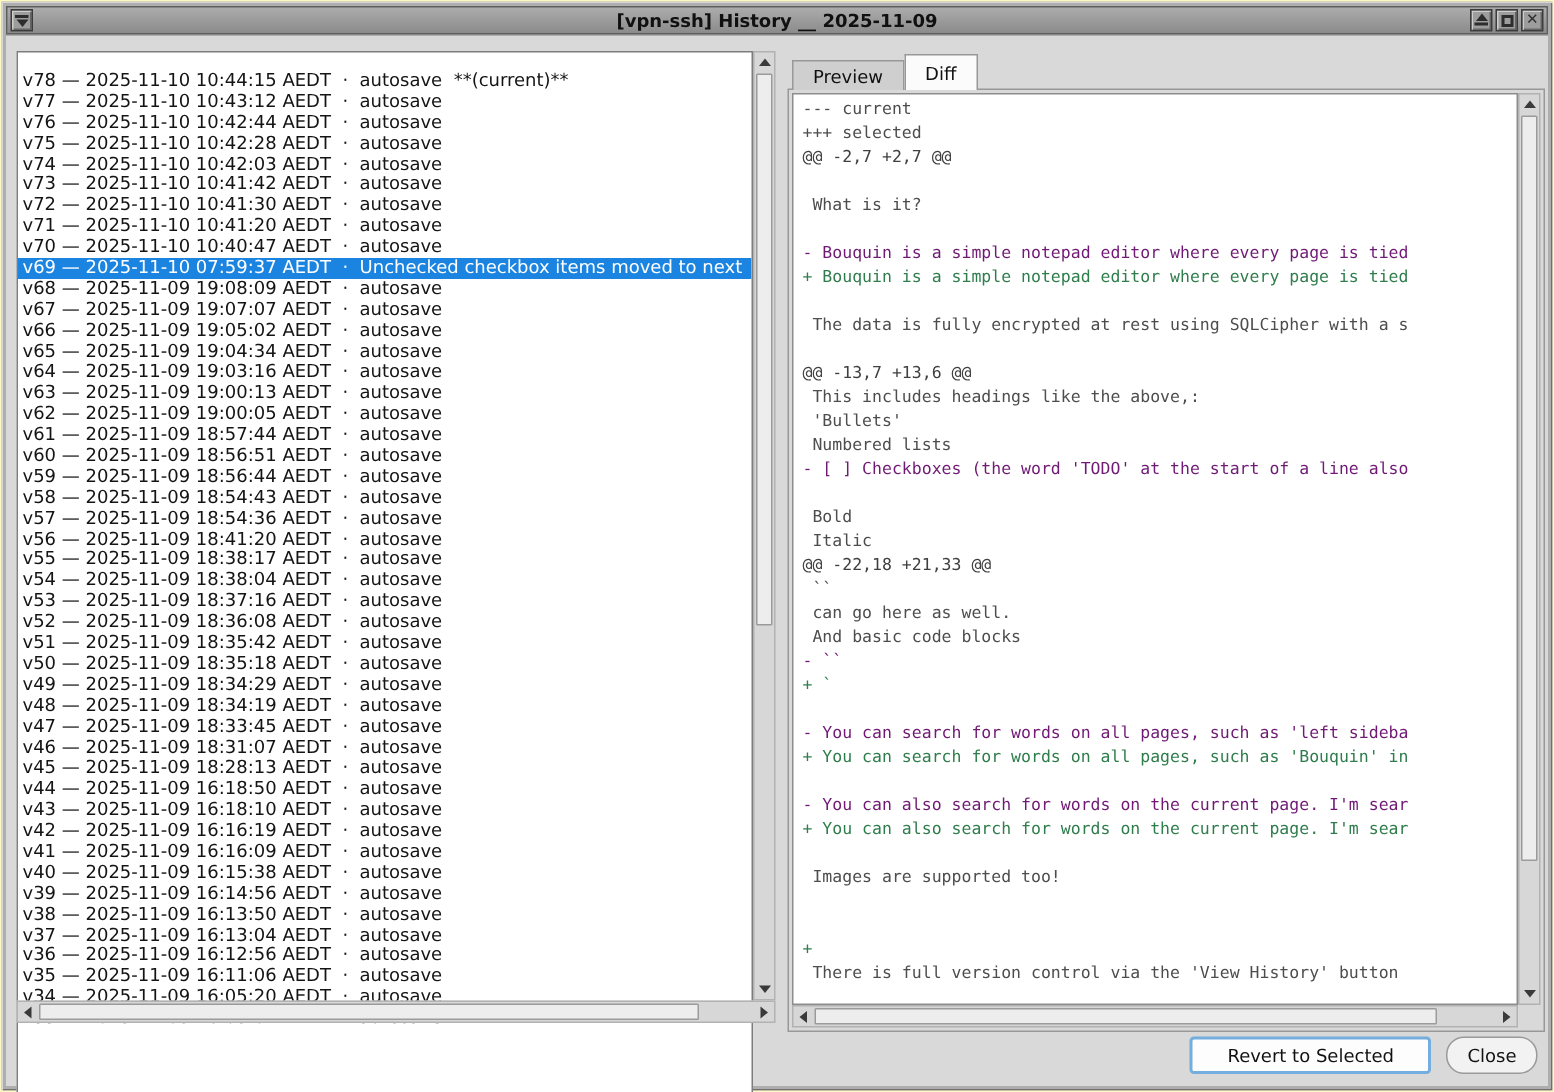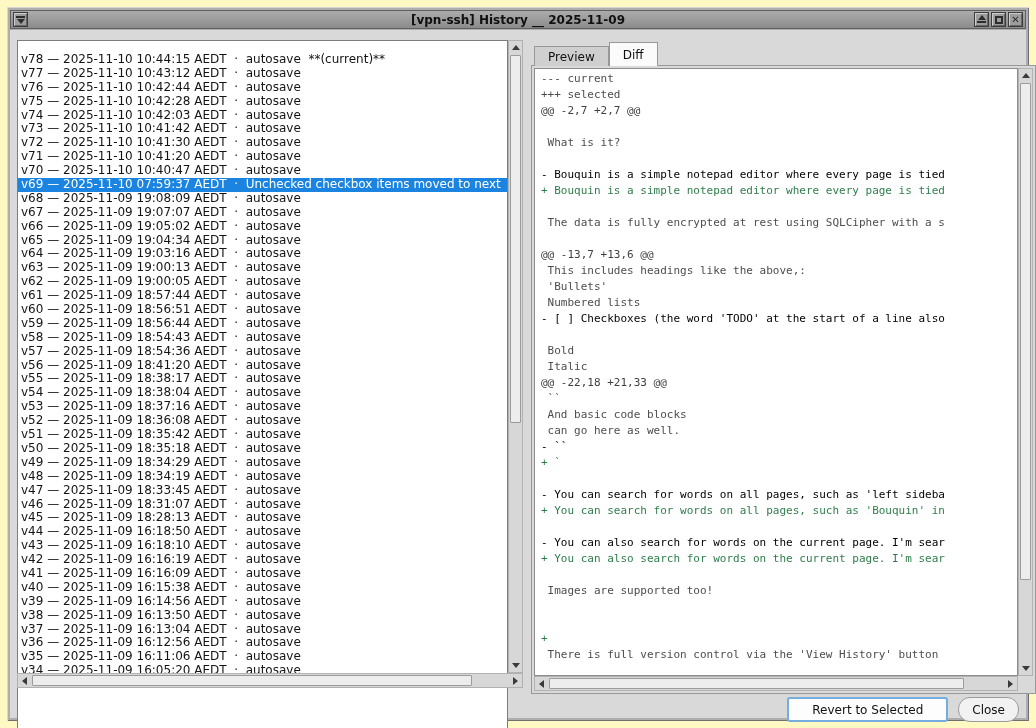--- a/index.html
+++ b/index.html
@@ -1,20 +1,20 @@
 <!DOCTYPE html>
 <html><head>
 <meta charset="utf-8">
 <style>
   * { margin:0; padding:0; box-sizing:border-box; }
   html,body { width:1036px; height:728px; overflow:hidden; background:#555;
               font-family:"DejaVu Sans","Liberation Sans",sans-serif; }
 
   #window { position:relative; width:1036px; height:728px; background:#aeaeae;
-            border:7px solid #fef9c3;
+            border:1px solid #fef9c3;
             box-shadow: inset 1px 1px 0 #d6d6d6, inset -1px -1px 0 #6f6f6f; }
 
   
   .titlebar { position:absolute; left:3px; top:3px; right:3px; height:19px;
               background:linear-gradient(180deg,#acacac 0%,#8b8b8b 100%);
               border:1px solid #5f5f5f; display:flex; align-items:center; justify-content:center; }
   .title-text { font-size:12px; font-weight:bold; color:#101010; letter-spacing:0; }
   .win-btn { width:15px; height:15px; background:#9d9d9d; border:1px solid #3c3c3c;
              box-shadow: inset 1px 1px 0 rgba(255,255,255,.5), inset -1px -1px 0 rgba(0,0,0,.35);
              display:flex; flex-direction:column; align-items:center; justify-content:center; cursor:pointer; }
@@ -62,21 +62,21 @@
 
   .nbframe { position:absolute; left:521px; top:35px; width:505px; height:629px;
              border:1px solid #989898; background:#d9d9d9; padding:2px;
              display:grid; grid-template-columns:1fr 15px; grid-template-rows:1fr 15px; }
   .diff-text { background:#ffffff; border:1px solid #8d8d8d; overflow:hidden; padding:2px 0 0 6px;
                font-family:"DejaVu Sans Mono","Liberation Mono",monospace; font-size:11px; }
   .dline { height:16px; line-height:16px; white-space:pre; color:#4d4d4d; }
   .dline.header  { color:#4d4d4d; }
   .dline.context { color:#4d4d4d; }
   .dline.hunk { color:#404040; }
-  .dline.del  { color:#000000; }
+  .dline.del  { color:#701a75; }
   .dline.add  { color:#2f7d4c; }
 
   #diff-vscroll { position:relative; left:0; top:0; width:15px; height:100%; }
   #diff-vthumb  { left:1px; right:1px; top:14px; height:497px; }
   #diff-hscroll { position:relative; width:100%; height:15px; }
   #diff-hthumb  { top:1px; bottom:1px; left:14px; width:415px; }
   .sb-corner { background:#d9d9d9; }
 
   
   .footer { position:absolute; right:7px; top:667px; display:flex; gap:10px; }
@@ -205,22 +205,22 @@
           <div class="dline hunk">@@ -13,7 +13,6 @@</div>
           <div class="dline context"> This includes headings like the above,:</div>
           <div class="dline context"> 'Bullets'</div>
           <div class="dline context"> Numbered lists</div>
           <div class="dline del">- [ ] Checkboxes (the word 'TODO' at the start of a line also</div>
           <div class="dline context"> </div>
           <div class="dline context"> Bold</div>
           <div class="dline context"> Italic</div>
           <div class="dline hunk">@@ -22,18 +21,33 @@</div>
           <div class="dline context"> ``</div>
+          <div class="dline context"> can go here as well.</div>
           <div class="dline context"> And basic code blocks</div>
-          <div class="dline context"> can go here as well.</div>
           <div class="dline del">- ``</div>
           <div class="dline add">+ `</div>
           <div class="dline context"> </div>
           <div class="dline del">- You can search for words on all pages, such as 'left sideba</div>
           <div class="dline add">+ You can search for words on all pages, such as 'Bouquin' in</div>
           <div class="dline context"> </div>
           <div class="dline del">- You can also search for words on the current page. I'm sear</div>
           <div class="dline add">+ You can also search for words on the current page. I'm sear</div>
           <div class="dline context"> </div>
           <div class="dline context"> Images are supported too!</div>

